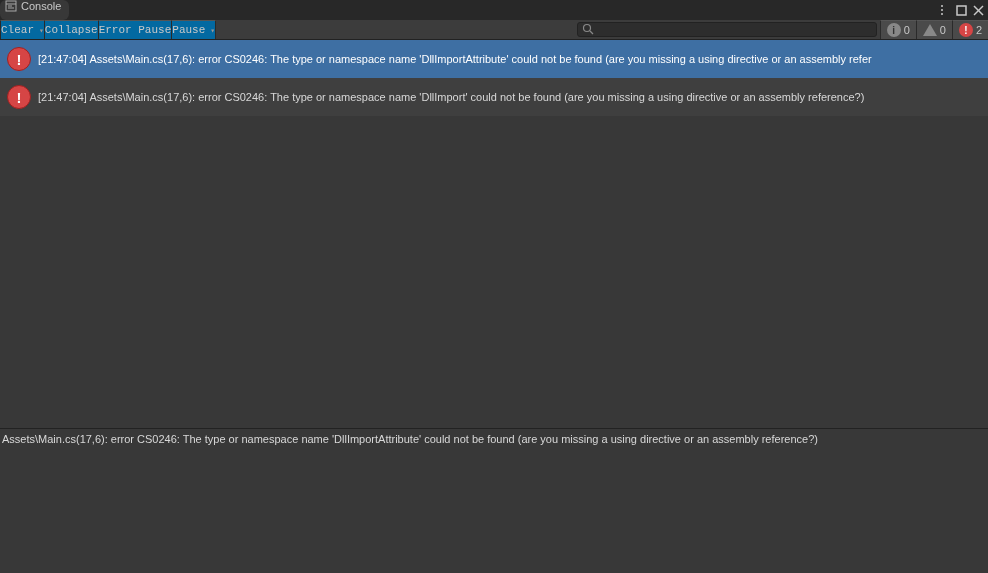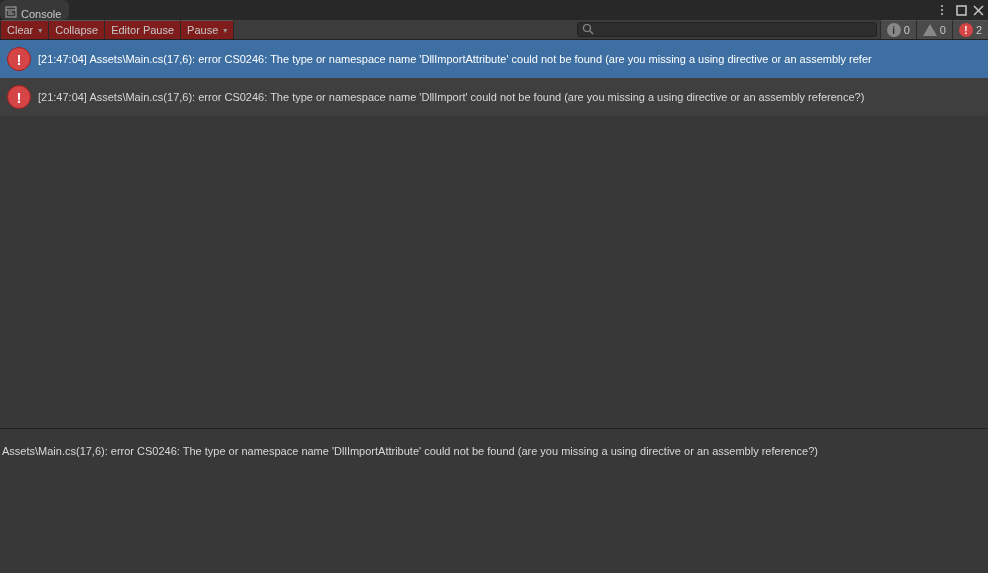--- a/index.html
+++ b/index.html
@@ -22,21 +22,21 @@
       display: flex;
       align-items: center;
       position: relative;
     }
     .tab {
       background: #383838;
       border-top-left-radius: 3px;
       border-top-right-radius: 3px;
       height: 20px;
       display: flex;
-      align-items: flex-end;
+      align-items: flex-start;
       padding: 0 8px 0 5px;
       gap: 4px;
       border-radius: 6px;
     }
     .tab svg { flex-shrink: 0; }
     .window-controls {
       position: absolute;
       right: 4px;
       top: 0;
       height: 20px;
@@ -51,28 +51,29 @@
       align-items: center;
     }
     .toolbar {
       height: 20px;
       background: #3c3c3c;
       display: flex;
       align-items: stretch;
       border-bottom: 1px solid #222;
     }
     .toolbar-btn {
-      padding: 0 6px;
-      display: flex;
-      align-items: center;
-      background: #7f1d1d;
+      padding: 0 0;
+      display: flex;
+      align-items: center;
+      background: #0369a1;
       border-right: 1px solid #2a2a2a;
       border-top: 1px solid #555;
       color: #c8c8c8;
       cursor: pointer;
+      font-family: Liberation Mono, monospace;
     }
     .toolbar-btn:first-child { border-left: 1px solid #2a2a2a; }
     .toolbar-btn.dd::after {
       content: "▾";
       font-size: 8px;
       margin-left: 5px;
       color: #999;
     }
     .toolbar-spacer { flex: 1; }
     .search {
@@ -123,21 +124,21 @@
     .log-icon-wrap {
       width: 26px;
       height: 26px;
       flex-shrink: 0;
       display: flex;
       align-items: center;
       justify-content: center;
     }
     .detail-pane {
       border-top: 1px solid #222;
-      padding: 16px 2px;
+      padding: 4px 2px;
       color: #d8d8d8;
       height: 145px;
     }
     .err-icon-big {
       width: 24px;
       height: 24px;
       background: #d64545;
       border-radius: 50%;
       display: flex;
       align-items: center;
@@ -212,21 +213,21 @@
           <line x1="1" y1="1" x2="10" y2="10" stroke="#c8c8c8" stroke-width="1.5"></line>
           <line x1="10" y1="1" x2="1" y2="10" stroke="#c8c8c8" stroke-width="1.5"></line>
         </svg>
     </span>
   </div>
 </div>
 
 <div class="toolbar">
   <div class="toolbar-btn dd">Clear</div>
   <div class="toolbar-btn">Collapse</div>
-  <div class="toolbar-btn">Editor Pause</div>
+  <div class="toolbar-btn">Error Pause</div>
   <div class="toolbar-btn dd">Pause</div>
   <div class="toolbar-spacer"></div>
   <div class="search">
     <span>
       <svg width="12" height="12">
           <circle cx="5" cy="5" r="3.5" fill="none" stroke="#888" stroke-width="1.2"></circle>
           <line x1="8" y1="8" x2="11" y2="11" stroke="#888" stroke-width="1.2"></line>
         </svg>
     </span>
     <input type="text" placeholder="" style="">

